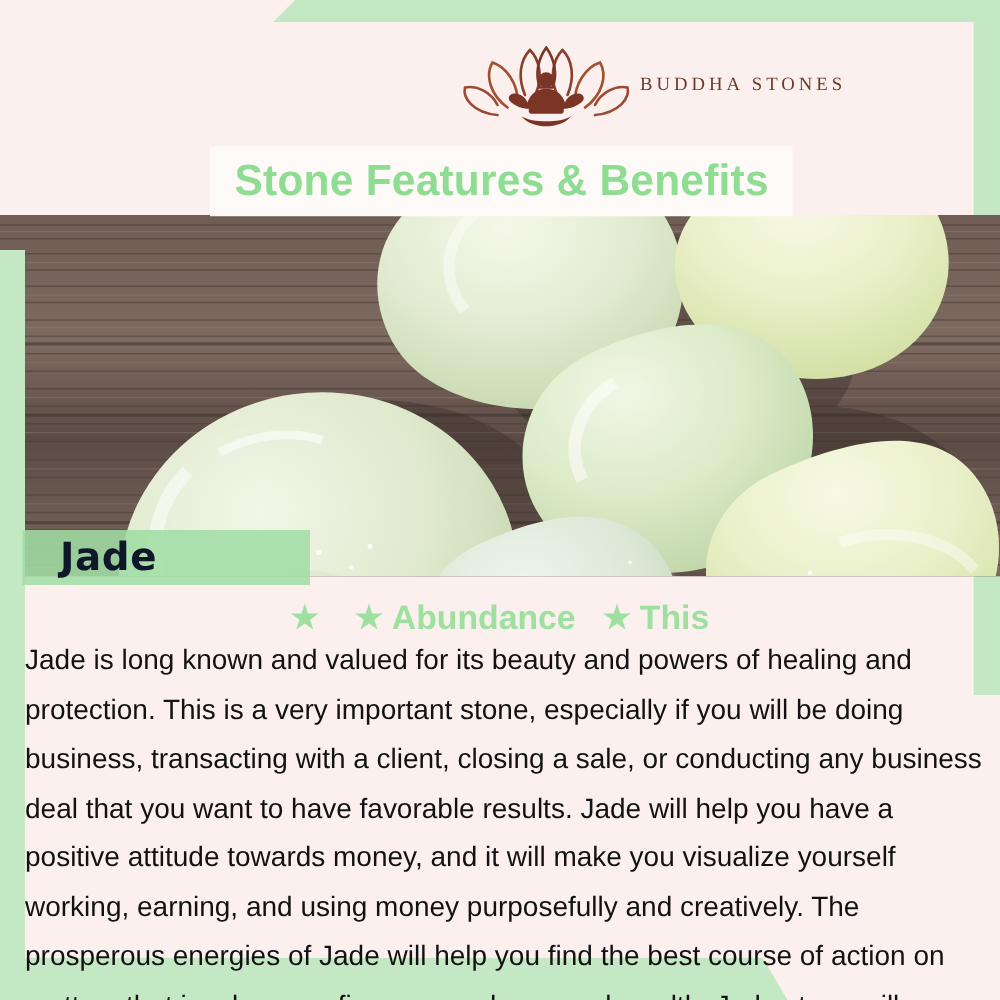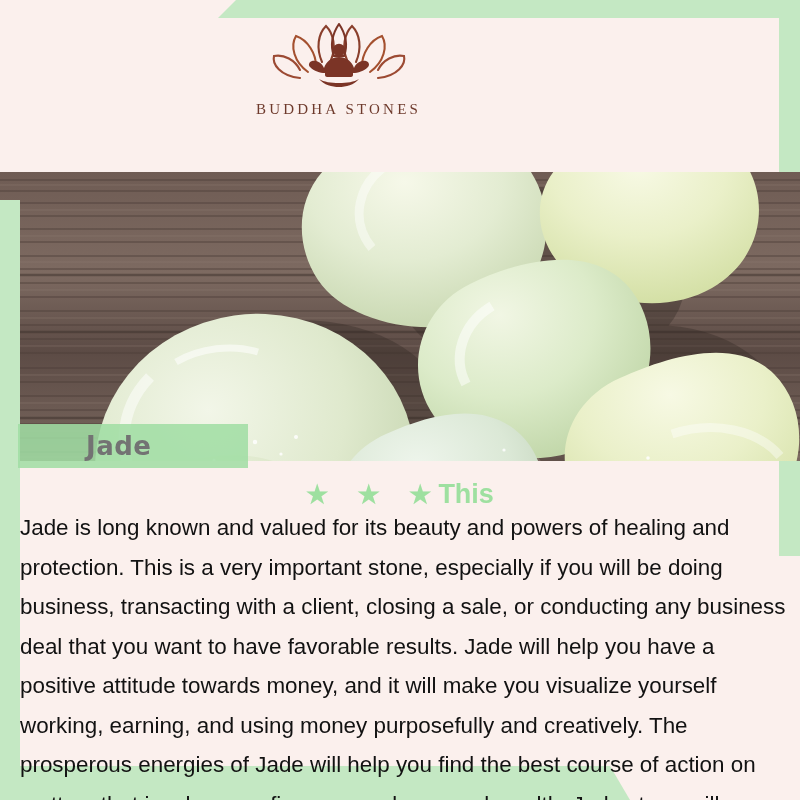--- a/index.html
+++ b/index.html
@@ -28,21 +28,21 @@
   .accent-bottom-left{
     position:absolute;left:0;bottom:0;width:630px;height:34px;
     background:#c4e8c3;
     clip-path:polygon(0 0, calc(100% - 20px) 0, 100% 100%, 0 100%);
     z-index:3;
   }
 
   
   .logo-wrap{
     position:absolute;top:18px;left:0;width:677px;height:100px;
-    display:flex;flex-direction:column;align-items:center;justify-content:space-between;
+    display:flex;flex-direction:row;align-items:center;justify-content:flex-end;
     z-index:4;
   }
   .logo-mark{width:150px;height:72px;display:block;}
   .logo-word{
     margin-top:1px;
     font-family:"Liberation Serif", serif;
     font-size:15px;letter-spacing:3.2px;color:#6e3a2c;font-weight:400;
     text-align:center;
   }
 
@@ -68,23 +68,23 @@
   .photo svg{display:block;width:800px;height:289px;}
 
   
   .jade-bar{
     position:absolute;left:18px;top:424px;width:230px;height:44px;
     background:rgba(160,221,163,.86);
     display:flex;align-items:center;
     z-index:6;
   }
   .jade-bar-label{
-    color:#737373;font-size:26px;font-weight:bold;
+    color:#0f172a;font-size:31px;font-weight:bold;
     font-family:"DejaVu Sans","Liberation Sans",sans-serif;
-    margin-left:68px;letter-spacing:.5px;
+    margin-left:30px;letter-spacing:.5px;
   }
 
   
   .benefits{
     position:absolute;left:0;top:478px;width:800px;height:32px;
     display:flex;align-items:center;justify-content:center;gap:0;
     z-index:4;
   }
   .benefit{
     display:flex;align-items:center;
@@ -133,20 +133,23 @@
         <circle cx="75" cy="32" r="6.2"></circle>
 
         <path d="M75 39 C67 39 62 44 60 50 C58 45 53 42 48 43 C45 44 44 47 46 49 C50 53 56 55 61 55 L61 57 C61 58 62 59 63 59 L87 59 C88 59 89 58 89 57 L89 55 C94 55 100 53 104 49 C106 47 105 44 102 43 C97 42 92 45 90 50 C88 44 83 39 75 39 Z"></path>
 
         <path d="M55 61 C60 67 68 69 75 69 C82 69 90 67 95 61 C90 64 83 65 75 65 C67 65 60 64 55 61 Z"></path>
       </g>
     </svg>
     <div class="logo-word">BUDDHA STONES</div>
   </div>
 
+  <div class="title-banner">
+    <div class="title-text">Stone Features &amp; Benefits</div>
+  </div>
 
   <div class="photo">
     <svg viewBox="0 0 800 289" preserveAspectRatio="none">
       <defs>
         <linearGradient id="wood" x1="0" y1="0" x2="0" y2="1">
           <stop offset="0" stop-color="#6f5c54"></stop>
           <stop offset=".35" stop-color="#7d6a61"></stop>
           <stop offset=".62" stop-color="#5c4b45"></stop>
           <stop offset="1" stop-color="#7a685f"></stop>
         </linearGradient>
@@ -260,20 +263,21 @@
   <div class="jade-bar">
     <span class="jade-bar-label">Jade</span>
   </div>
 
   <div class="benefits">
     <span class="benefit">
       <span class="star">★</span>
     </span>
     <span class="benefit">
       <span class="star">★</span>
+      <span>Abundance</span>
     </span>
     <span class="benefit">
       <span class="star">★</span>
       <span>This</span>
     </span>
   </div>
 
   <div class="body-copy">Jade is long known and valued for its beauty and powers of healing and protection. This is a very important stone, especially if you will be doing business, transacting with a client, closing a sale, or conducting any business deal that you want to have favorable results. Jade will help you have a positive attitude towards money, and it will make you visualize yourself working, earning, and using money purposefully and creatively. The prosperous energies of Jade will help you find the best course of action on matters that involve your finances and personal wealth. Jade stone will support your financial growth and expansion. It will also promote new beginnings and give you the guidance that you need to be successful and wealthy!</div>
 
 </div>

